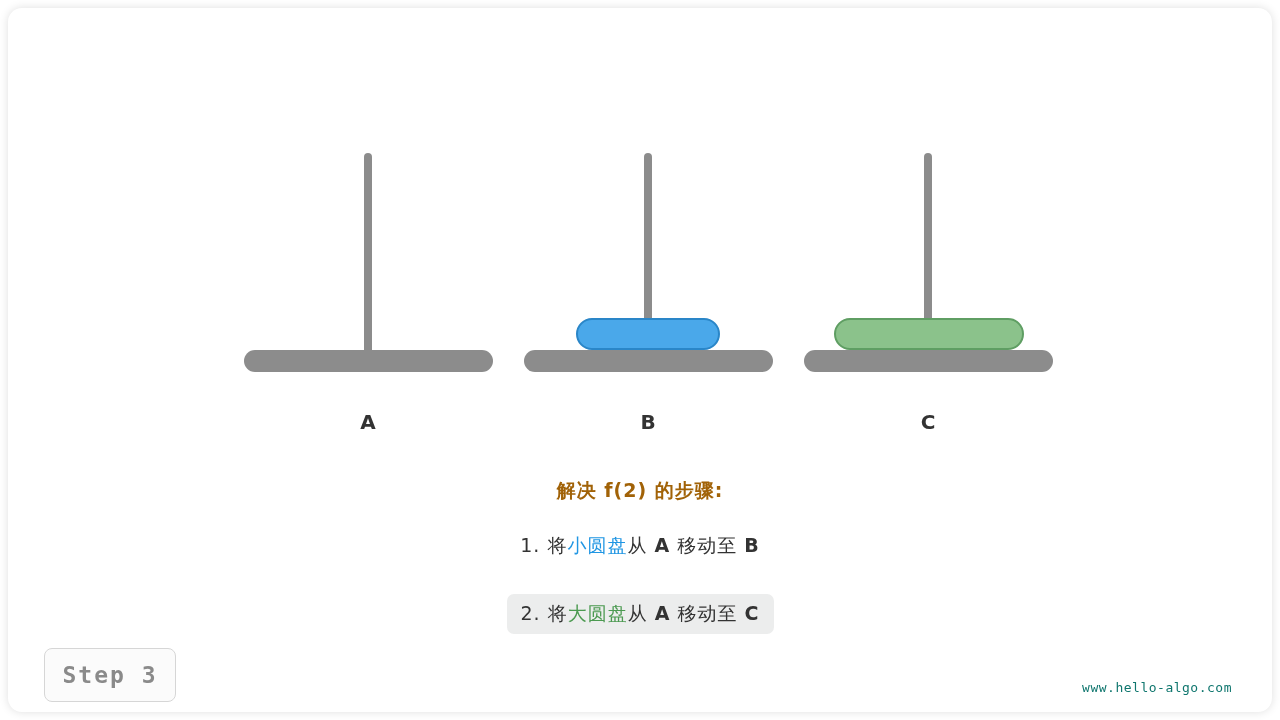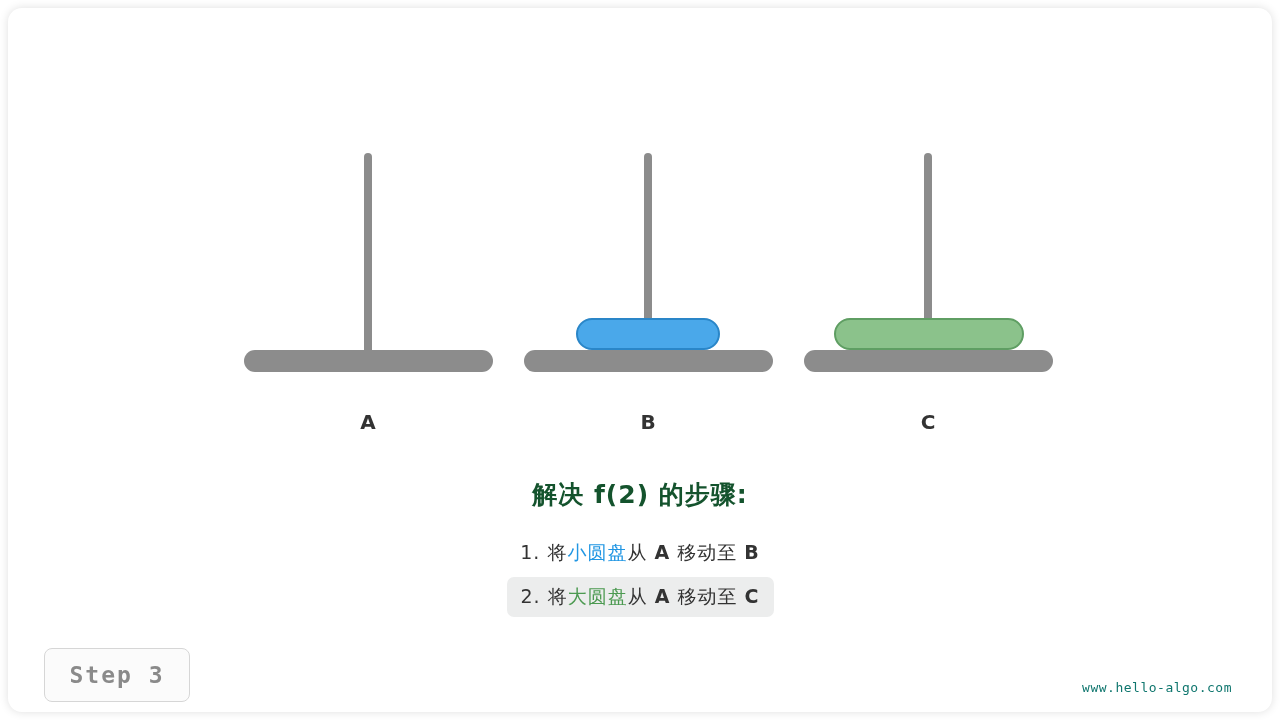--- a/index.html
+++ b/index.html
@@ -70,49 +70,50 @@
 
   
   #caption-block {
     position: absolute;
     left: 0;
     top: 470px;
     width: 1264px;
     text-align: center;
   }
   #caption-title {
-    font-size: 25px;
+    font-size: 19px;
     font-weight: bold;
-    color: #14532d;
+    color: #a16207;
     letter-spacing: 1px;
     margin-bottom: 22px;
   }
   .step-line {
     display: inline-block;
     font-size: 19px;
     color: #333333;
     letter-spacing: 1px;
     padding: 7px 14px;
     border-radius: 7px;
     margin-bottom: 4px;
     white-space: nowrap;
   }
   .step-line.highlight {
     background: #eceded;
+    margin-top: 24px;
   }
   .hl-blue  { color: #2196e3; margin-top: 16px; }
   .hl-green { color: #4c9a51; }
   .peg-ref  { font-weight: bold; }
 
   
   #step-badge {
     position: absolute;
     left: 36px;
     top: 640px;
-    width: 146px;
+    width: 132px;
     height: 54px;
     box-sizing: border-box;
     border: 1px solid #d6d6d6;
     border-radius: 8px;
     background: #fbfbfb;
     display: flex;
     align-items: center;
     justify-content: center;
     font-family: "DejaVu Sans Mono", "Liberation Mono", monospace;
     font-size: 23px;

